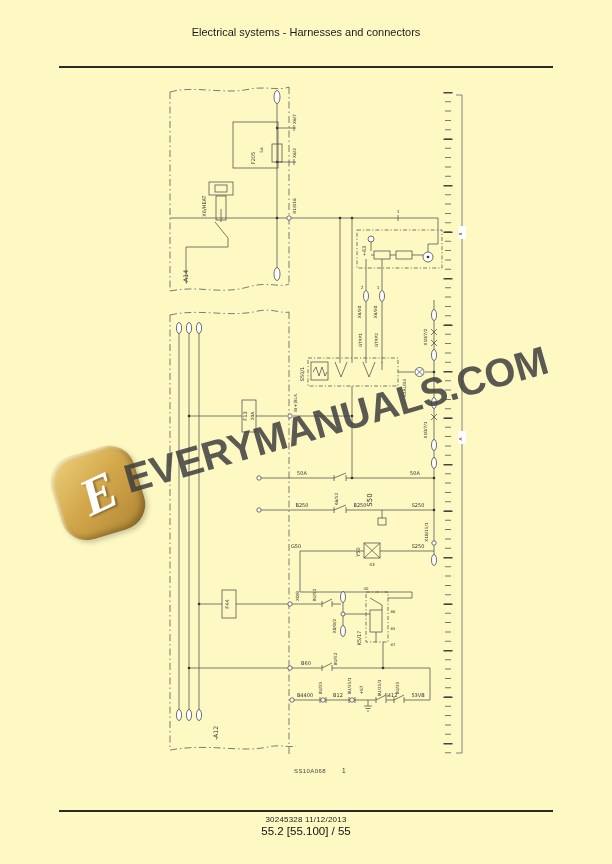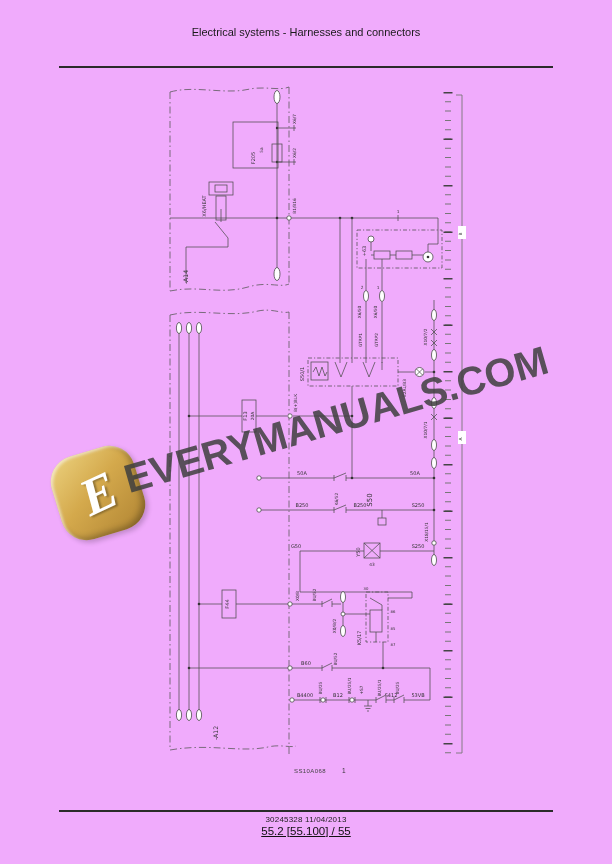--- a/index.html
+++ b/index.html
@@ -1,26 +1,26 @@
 <!DOCTYPE html>
 <html><head>
 <meta charset="utf-8">
 <style>
   html,body{margin:0;padding:0;background:#888;}
-  #page{width:612px;height:864px;position:relative;background:#f0abfc;overflow:hidden;
+  #page{width:612px;height:864px;position:relative;background:#fef9c3;overflow:hidden;
         font-family:"Liberation Sans",sans-serif;margin:0 auto;}
   .hdr{position:absolute;top:26px;left:0;width:100%;text-align:center;
        font-size:11px;color:#1a1a1a;}
   .rule{position:absolute;left:59px;width:494px;background:#2b2b2b;}
   .rule.top{top:66px;height:2px;}
   .rule.bot{top:810px;height:2px;}
   .ftr-doc{position:absolute;top:815px;left:0;width:100%;text-align:center;
            font-size:8px;color:#222;letter-spacing:.2px;}
   .ftr-ref{position:absolute;top:825px;left:0;width:100%;text-align:center;
-           font-size:11.5px;color:#111;text-decoration:underline;}
+           font-size:11.5px;color:#111;}
   .caption{position:absolute;top:768px;left:294px;font-size:6px;color:#444;letter-spacing:.4px;}
   .caption .fig{position:absolute;left:48px;top:-1px;font-size:6.5px;color:#333;}
   svg#schematic{position:absolute;left:0;top:0;z-index:1;}
   svg#schematic .w path,svg#schematic .w line{stroke:#4d4d4d;stroke-width:.75;fill:none;}
   svg#schematic .bd path{stroke:#5a5a5a;stroke-width:.8;fill:none;stroke-dasharray:7 3 1.5 3;}
   svg#schematic .db{stroke:#4d4d4d;stroke-width:.75;fill:none;stroke-dasharray:4 2 1.2 2;}
   svg#schematic rect.bx{stroke:#4d4d4d;stroke-width:.75;fill:none;}
   svg#schematic ellipse.ov{stroke:#4d4d4d;stroke-width:.8;fill:#fff;}
   svg#schematic circle.cn{stroke:#4d4d4d;stroke-width:.8;fill:#fff;}
   svg#schematic circle.jd{fill:#333;stroke:none;}
@@ -306,17 +306,17 @@
   <div class="wm-text">EVERYMANUALS.COM</div>
 
   <div class="caption">
     <span>SS10A068</span>
     <span class="fig">1</span>
   </div>
 
   <div class="rule bot"></div>
   <div class="ftr-doc">
     <span>30245328</span>
-    <span>11/04/2013</span>
+    <span>11/12/2013</span>
   </div>
   <div class="ftr-ref">55.2 [55.100] / 55</div>
 
 </div>
 
 </body></html>

